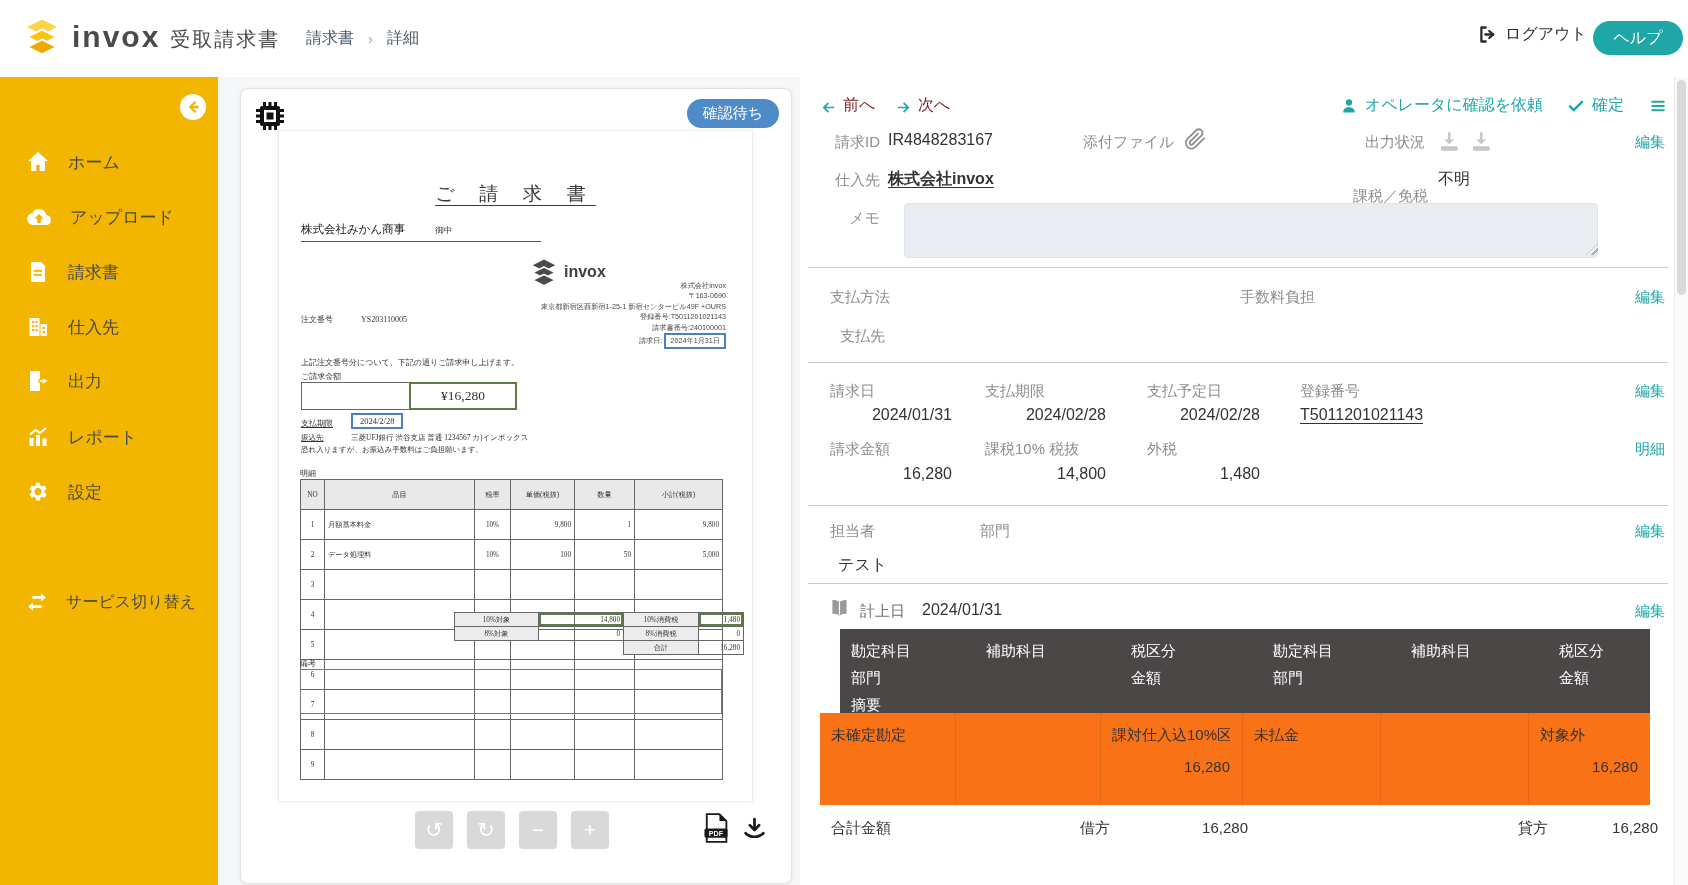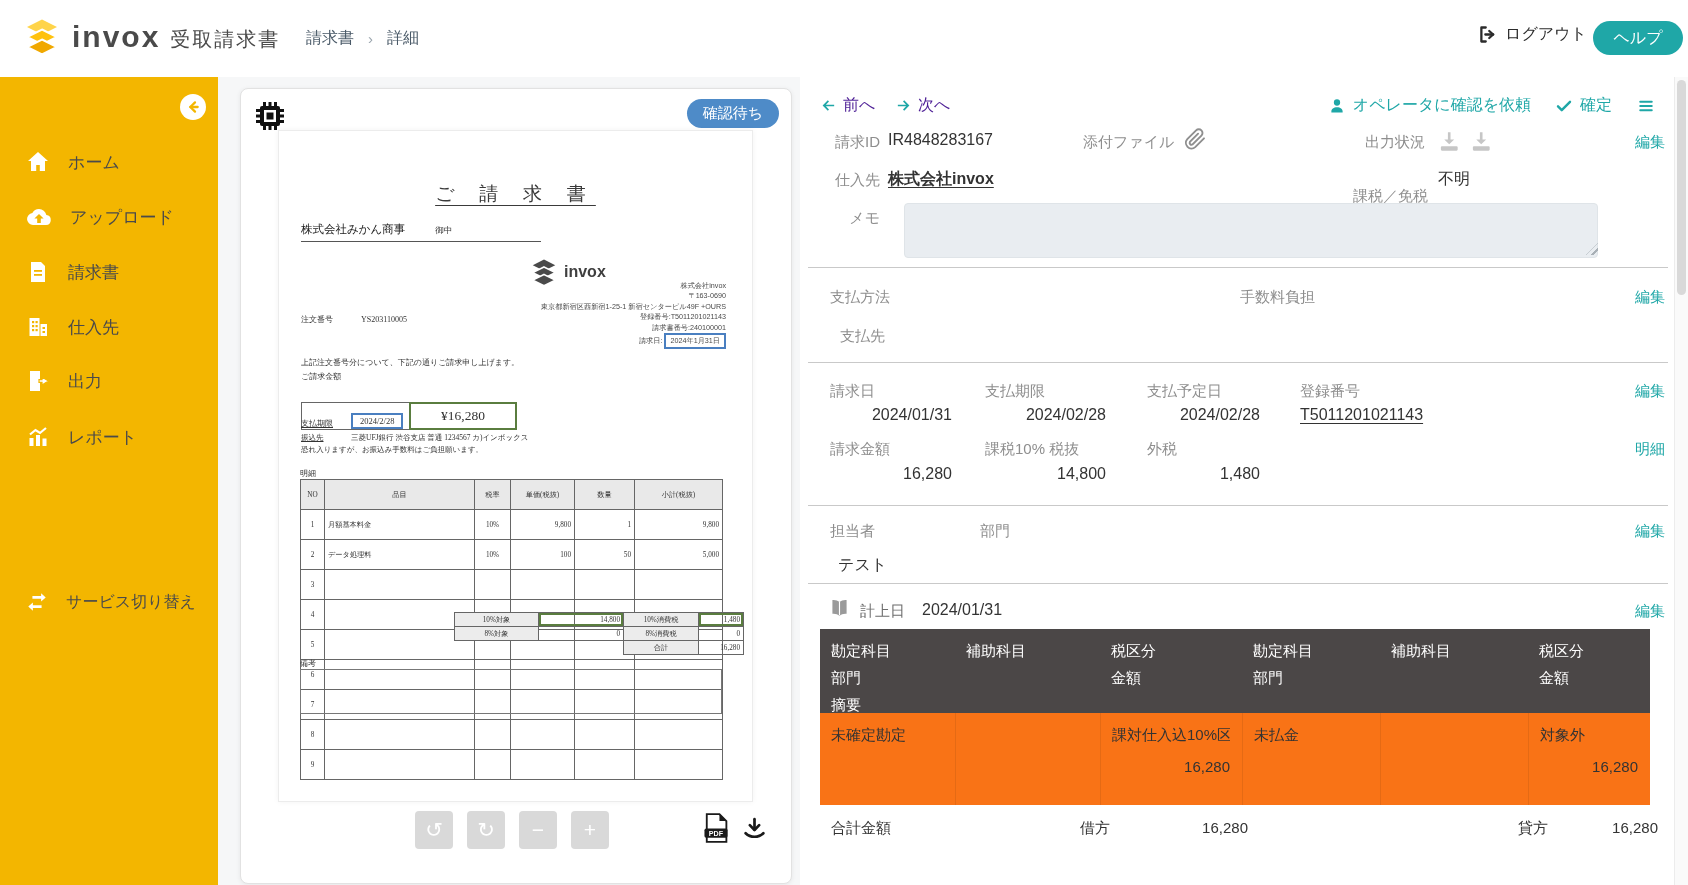--- a/index.html
+++ b/index.html
@@ -34,21 +34,21 @@
   .honorific { font-size:8.5px; margin-left:26px; }
   .doc-logo { top:126px; left:250px; display:flex; align-items:center; gap:5px; }
   .doc-logo span { font-size:16px; font-weight:bold; color:#3f3f3f; font-family:"Liberation Sans",sans-serif; }
   .issuer { top:150px; right:26px; text-align:right; font-size:7.2px; color:#4a4a4a; line-height:10.4px; font-family:"Liberation Sans",sans-serif; }
   .issue-date-line { position:absolute; top:202px; right:26px; font-size:7.2px; color:#4a4a4a; font-family:"Liberation Sans",sans-serif; }
   .hl-blue { display:inline-block; border:2px solid #4a7fc0; padding:1px 4px; }
   .order-row { top:183px; left:22px; font-size:8px; }
   .order-row b { font-weight:normal; margin-left:26px; }
   .greeting { top:226px; left:22px; font-size:8px; }
   .amount-label { top:240px; left:22px; font-size:8px; }
-  .amount-box { top:251px; left:22px; width:216px; height:28px; border:1px solid #666;margin-top:20px; }
+  .amount-box { top:251px; left:22px; width:216px; height:28px; border:1px solid #666; }
   .amount-green { position:absolute; right:-1px; top:-1px; width:108px; height:28px; border:2px solid #5a7d3f; display:flex; align-items:center; justify-content:center; font-size:13.5px; background:#fff; }
   .due-label { top:287px; left:22px; font-size:8px; text-decoration:underline; }
   .due-box { top:282px; left:72px; font-size:8.5px; border:2px solid #4a7fc0; padding:1px 7px; }
   .bank-label { top:302px; left:22px; font-size:7.5px; text-decoration:underline;font-family:Liberation Serif, serif; }
   .bank-info { top:302px; left:72px; font-size:7.5px; }
   .fee-note { top:314px; left:22px; font-size:7.5px; }
   .items-label { top:337px; left:21px; font-size:8px; }
   .items-table { position:absolute; top:348px; left:21px; width:422px; border-collapse:collapse; font-size:7.2px; table-layout:fixed; }
   .items-table th, .items-table td { border:1px solid #666; height:30px; padding:0 3px; font-weight:normal; overflow:hidden; white-space:nowrap; }
   .items-table th { background:#e9e9e9; text-align:center; }
@@ -64,33 +64,33 @@
   .tool-btn { width:38px; height:38px; background:#d9d9d9; border:none; border-radius:4px; color:#fff; font-size:21px; line-height:38px; text-align:center; cursor:pointer; font-family:inherit; }
   .pdf-btn { position:absolute; left:462px; bottom:36px; cursor:pointer; }
   .dl-btn { position:absolute; left:501px; bottom:38px; cursor:pointer; }
 
   
   .details { position:absolute; left:800px; top:77px; width:874px; height:808px; background:#fff; z-index:3; font-size:15px; }
   .abs { position:absolute; }
   .lbl { position:absolute; color:#8e8e8e; font-size:15px; }
   .val { position:absolute; color:#333; font-size:16px; }
   .v-r { text-align:right; }
-  .tlink { position:absolute; color:#4c1d95; font-size:15px; cursor:pointer; display:flex; align-items:center; gap:6px; }
+  .tlink { position:absolute; color:#7f1d1d; font-size:15px; cursor:pointer; display:flex; align-items:flex-end; gap:6px; }
   .edit { position:absolute; right:9px; color:#1FA7A7; font-size:15px; cursor:pointer; }
   .divider { position:absolute; left:8px; right:6px; border-top:1px solid #c9c9c9; }
-  .nav-right { position:absolute; right:18px; top:18px; display:flex; align-items:center; gap:24px; }
+  .nav-right { position:absolute; right:6px; top:18px; display:flex; align-items:center; gap:24px; }
   .nav-right .item { display:flex; align-items:center; gap:7px; color:#1FA7A7; font-size:16px; cursor:pointer; }
   .memo-area { position:absolute; left:104px; top:126px; width:694px; height:55px; background:#E9EDF1; border:1px solid #dfe4e8; border-radius:4px; resize:none; font-family:inherit; font-size:15px; padding:6px 10px; color:#333; }
   .memo-grip { position:absolute; left:786px; top:166px; width:12px; height:12px;
       background:repeating-linear-gradient(135deg, transparent 0 3px, #a8b0b6 3px 4.5px); clip-path:polygon(100% 0,100% 100%,0 100%); }
   .underline { text-decoration:underline; text-underline-offset:3px; }
 
   
   .journal { position:absolute; left:20px; top:552px; width:830px; }
-  .j-head { position:relative; height:84px; background:#4B4747; color:#fff; }
+  .j-head { position:relative; height:84px; background:#4B4747; color:#fff;margin-left:20px; }
   .j-body { position:relative; height:92px; background:#f97316; }
   .jc { position:absolute; top:0; height:100%; padding:8px 12px 0 11px; font-size:15px; line-height:27px; }
   .jc1 { left:0; width:135px; } .jc2 { left:135px; width:145px; } .jc3 { left:280px; width:142px; }
   .jc4 { left:422px; width:138px; } .jc5 { left:560px; width:148px; } .jc6 { left:708px; width:122px; }
   .j-body .jc { border-left:1px solid rgba(0,0,0,.08); color:#333; }
   .j-body .jc1 { border-left:none; }
   .j-line { display:block; white-space:nowrap; overflow:hidden; }
   .j-amt { display:block; text-align:right; margin-top:5px; }
   .j-totals { position:absolute; left:20px; top:728px; width:830px; height:40px; }
   .j-totals span { position:absolute; top:14px; font-size:15px; color:#333; }
@@ -180,20 +180,26 @@
     <span>出力</span>
   </div>
   <div class="menu-item" style="top:344px">
     <svg width="24" height="24" viewBox="0 0 24 24">
       <rect x="3.5" y="13" width="4" height="8" fill="#fff"></rect>
         <rect x="10" y="10" width="4" height="11" fill="#fff"></rect>
         <rect x="16.5" y="13.5" width="4" height="7.5" fill="#fff"></rect>
       <path d="M4 9.5l5.5-4.5 4.5 3 6-5" stroke="#fff" stroke-width="2.2" fill="none"></path>
     </svg>
     <span>レポート</span>
+  </div>
+  <div class="menu-item" style="top:399px">
+    <svg width="24" height="24" viewBox="0 0 24 24" fill="#fff">
+      <path d="M19.4 13a7.5 7.5 0 0 0 0-2l2.1-1.6-2-3.5-2.5 1a7.6 7.6 0 0 0-1.7-1L15 3.2h-4l-.3 2.7a7.6 7.6 0 0 0-1.7 1l-2.5-1-2 3.5L6.6 11a7.5 7.5 0 0 0 0 2l-2.1 1.6 2 3.5 2.5-1a7.6 7.6 0 0 0 1.7 1l.3 2.7h4l.3-2.7a7.6 7.6 0 0 0 1.7-1l2.5 1 2-3.5zM13 15.6a3.6 3.6 0 1 1 0-7.2 3.6 3.6 0 0 1 0 7.2z" transform="translate(-1 -0.4)"></path>
+    </svg>
+    <span>設定</span>
   </div>
   <div class="menu-item" style="top:509px; font-size:16px;">
     <svg width="22" height="22" viewBox="0 0 24 24" fill="#fff">
       <path d="M16.5 2.5L21.5 7l-5 4.5V8.5H7v-3h9.5zM7.5 21.5L2.5 17l5-4.5V15.5H17v3H7.5z"></path>
     </svg>
     <span>サービス切り替え</span>
   </div>
 </aside>
 
 <section class="preview-card">

